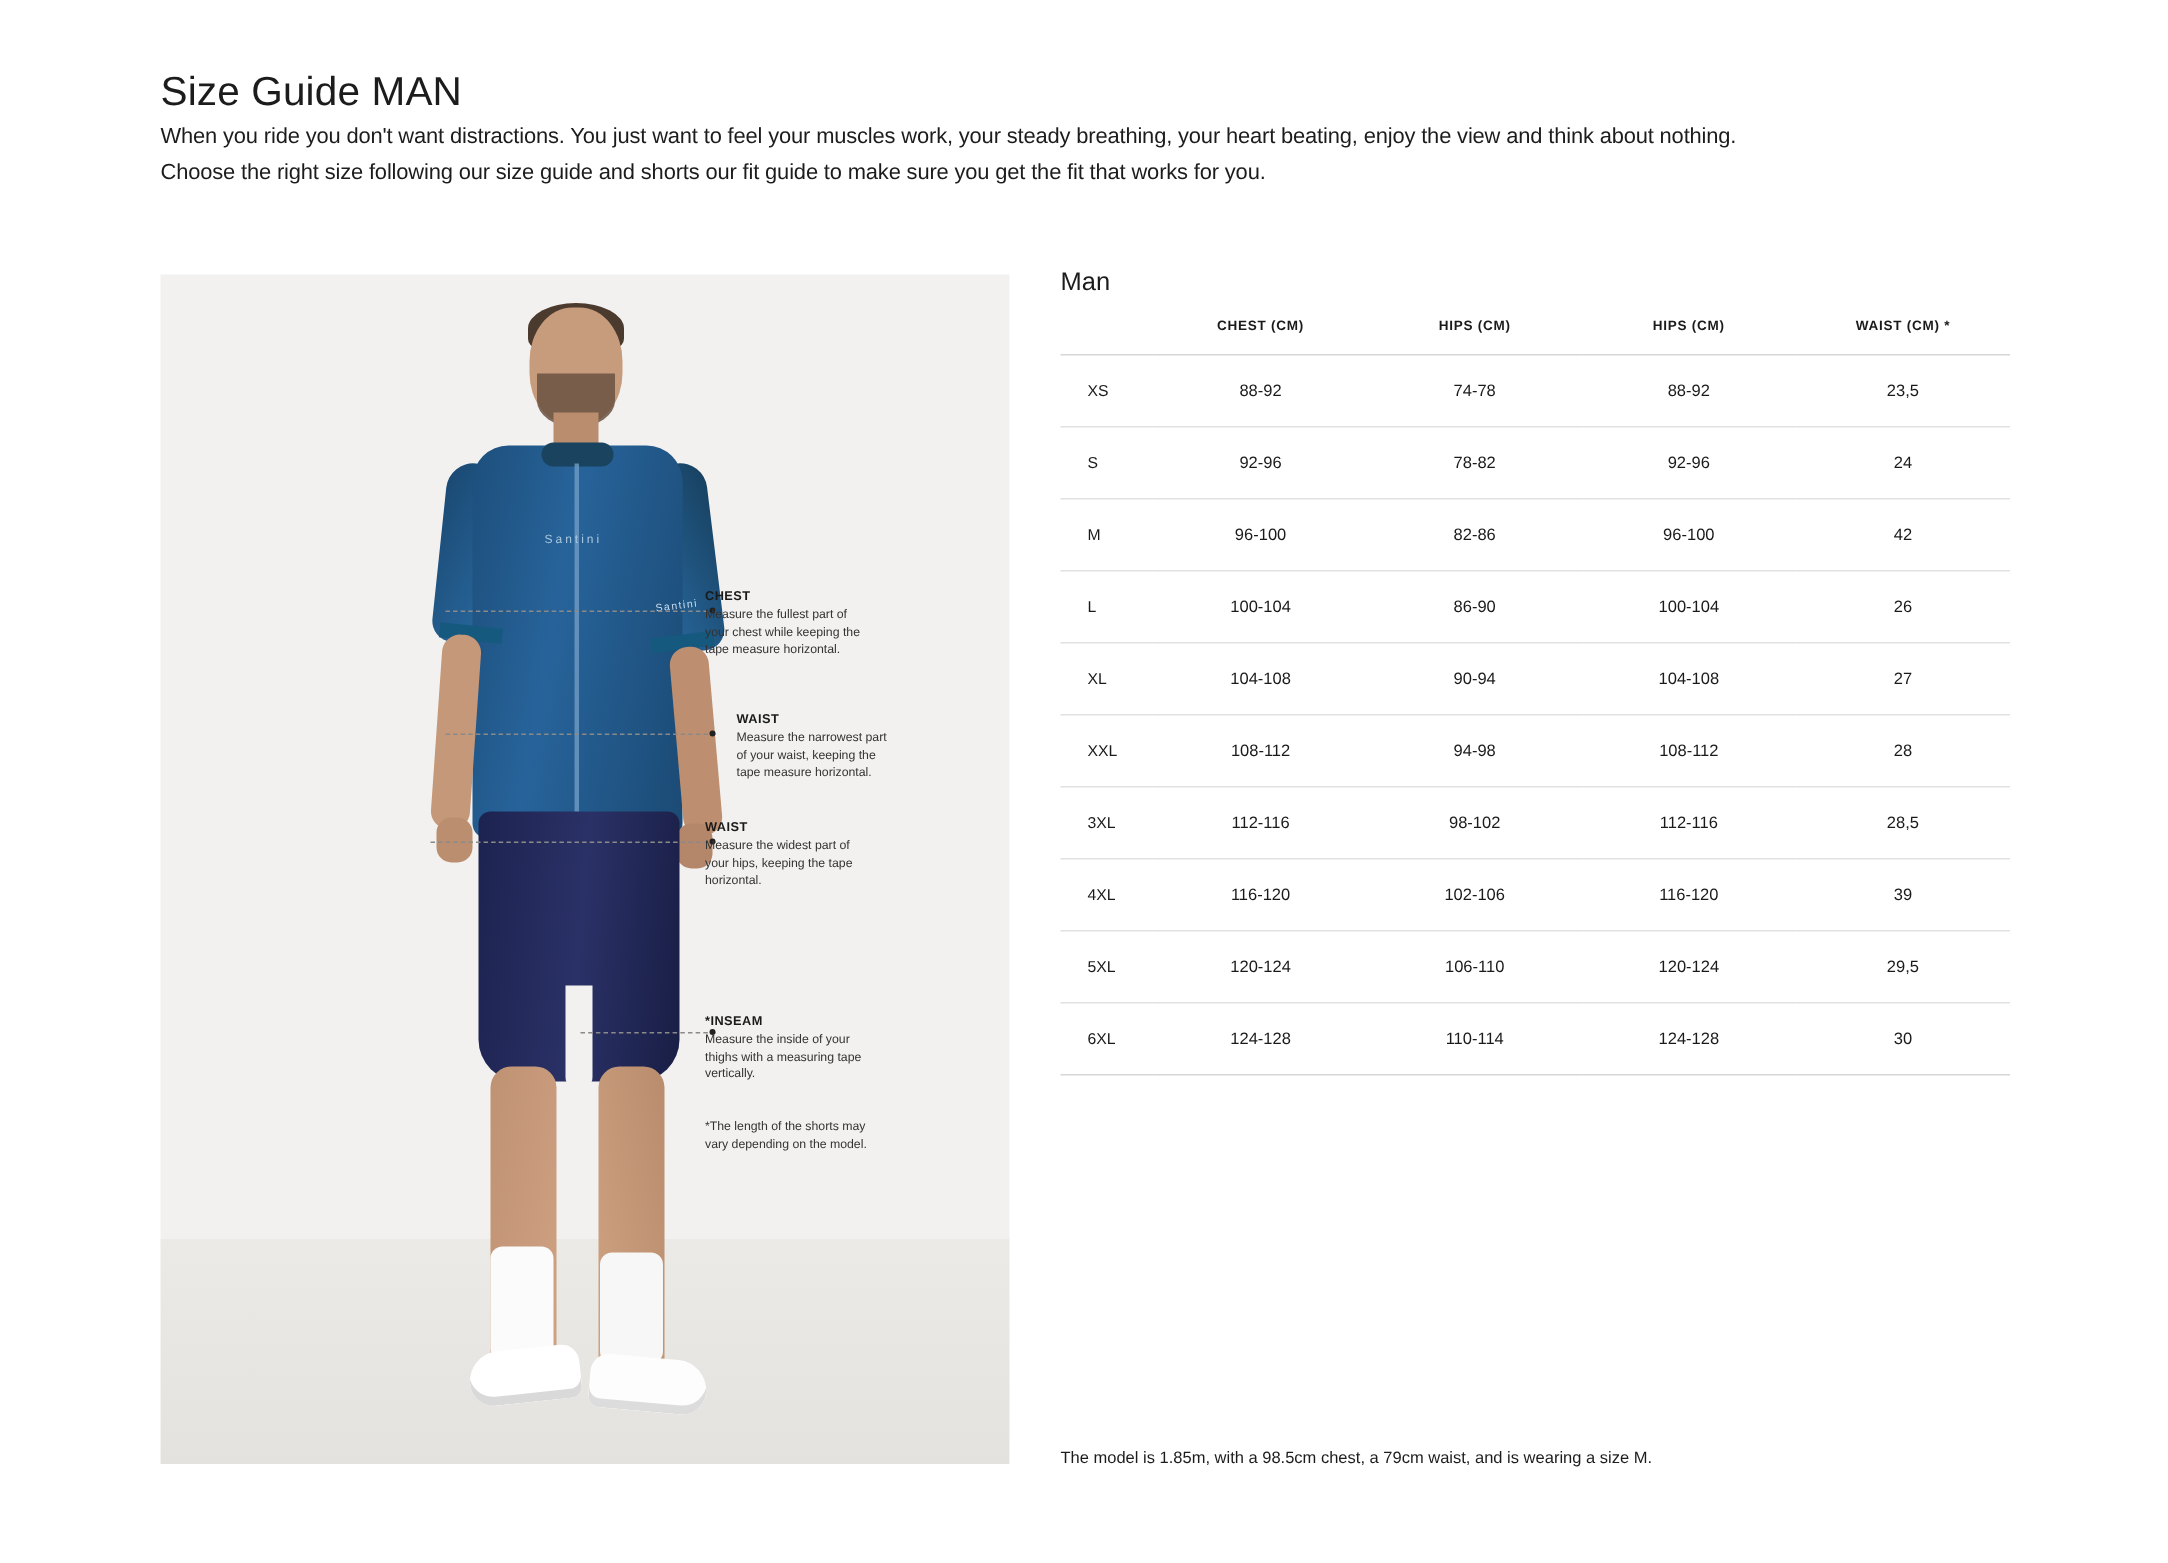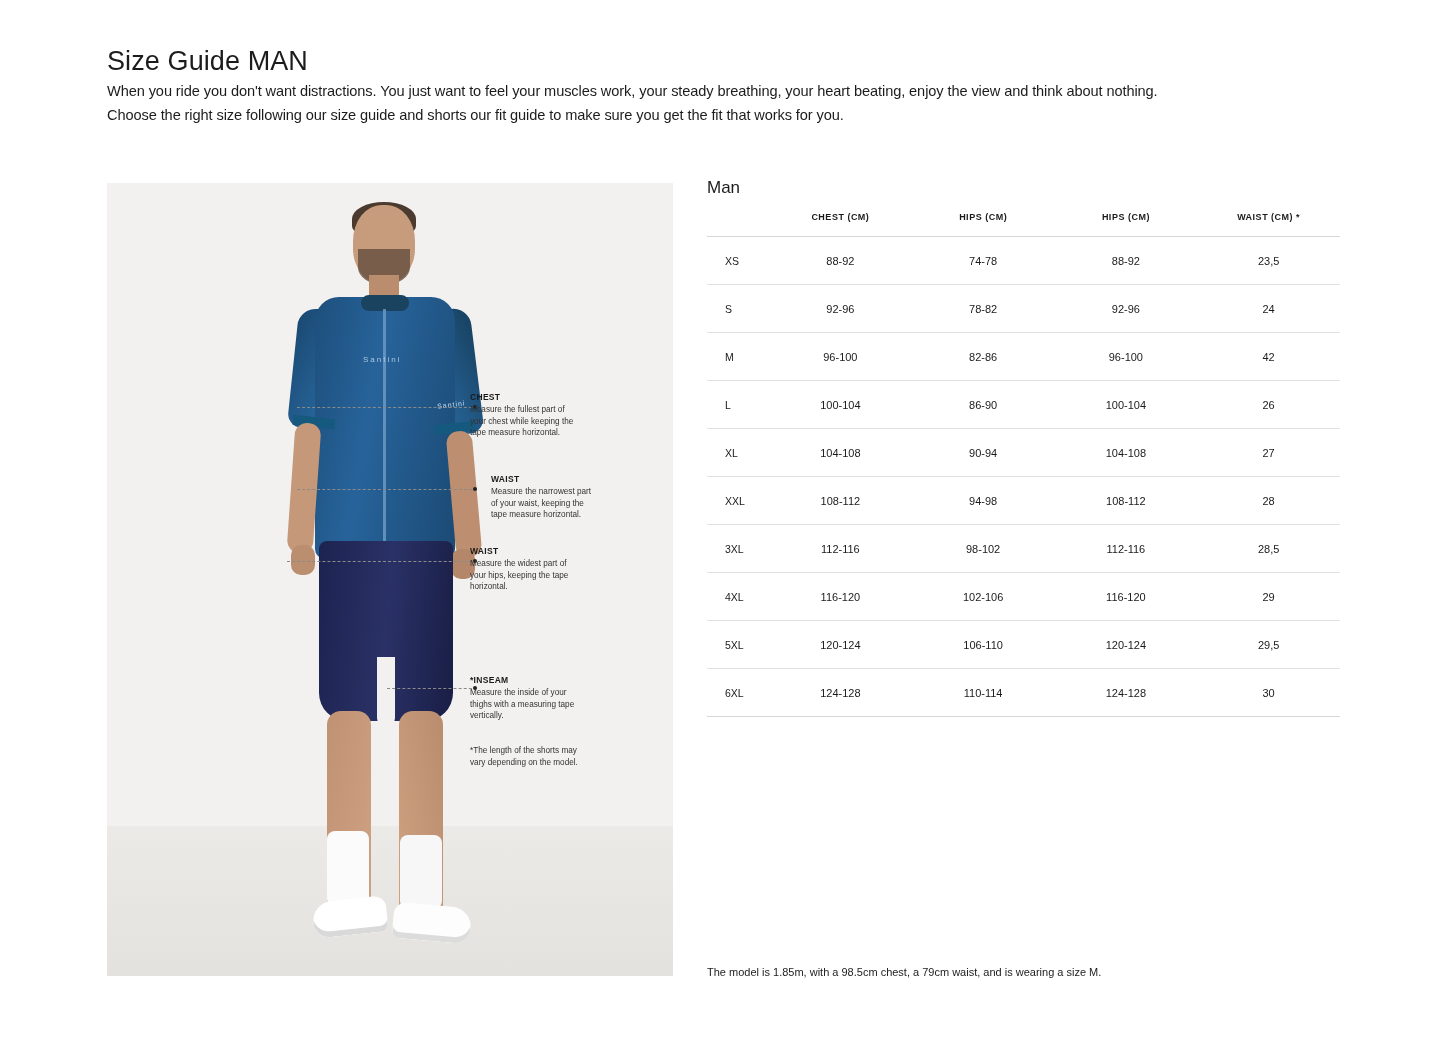--- a/index.html
+++ b/index.html
@@ -448,21 +448,21 @@
           <td>112-116</td>
           <td>98-102</td>
           <td>112-116</td>
           <td>28,5</td>
         </tr>
         <tr>
           <td class="size-col">4XL</td>
           <td>116-120</td>
           <td>102-106</td>
           <td>116-120</td>
-          <td>29</td>
+          <td>39</td>
         </tr>
         <tr>
           <td class="size-col">5XL</td>
           <td>120-124</td>
           <td>106-110</td>
           <td>120-124</td>
           <td>29,5</td>
         </tr>
         <tr>
           <td class="size-col">6XL</td>

